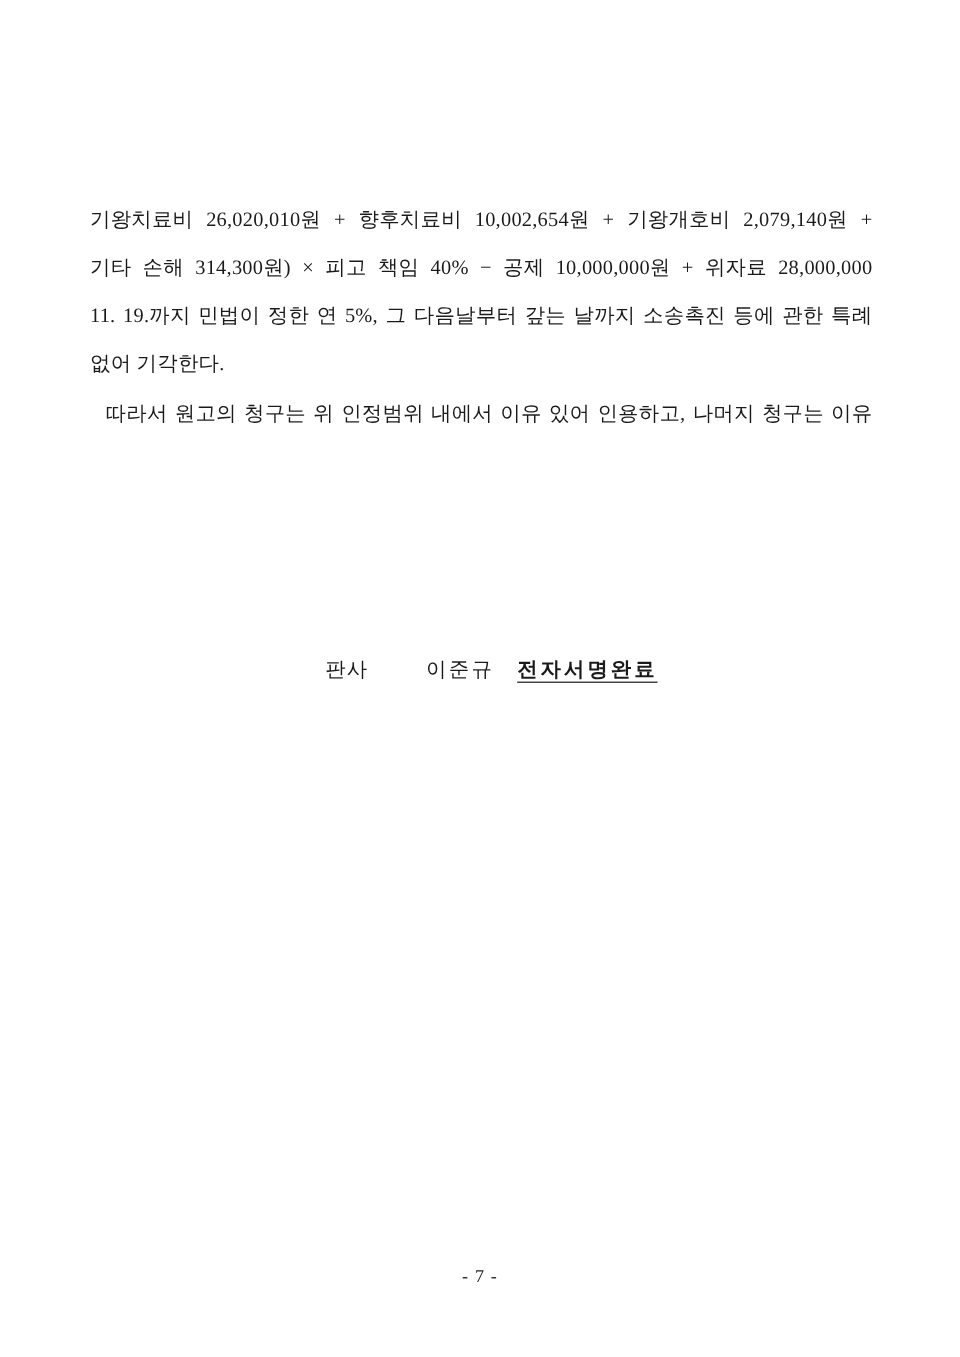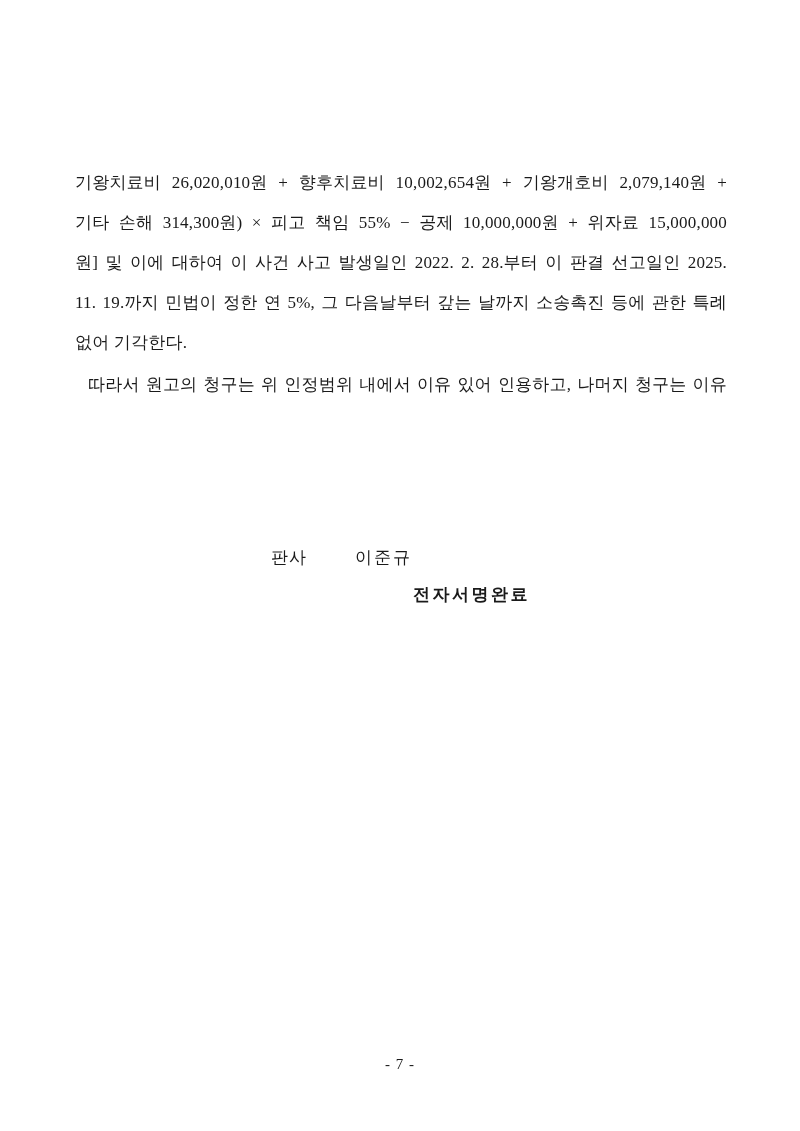--- a/index.html
+++ b/index.html
@@ -53,46 +53,45 @@
     letter-spacing: 1px;
   }
   .sig-name {
     position: absolute;
     left: 280px;
     top: 0;
     letter-spacing: 2px;
   }
   .sig-esign {
     position: absolute;
-    left: 338px;
+    left: 356px;
     top: 0;
     font-weight: bold;
     letter-spacing: 2.5px;
+    text-decoration: underline;
     text-underline-offset: 5px;
-    margin-top: 37px;
   }
   .page-footer {
     position: absolute;
     left: 0;
     top: 1056px;
     width: 100%;
     text-align: center;
     font-size: 15px;
     letter-spacing: 1px;
   }
 </style>
 </head>
 <body>
 
 <div class="page">
 
   <div class="textblock">
     <div class="line">기왕치료비 26,020,010원 + 향후치료비 10,002,654원 + 기왕개호비 2,079,140원 +</div>
-    <div class="line">기타 손해 314,300원) × 피고 책임 55% − 공제 10,000,000원 + 위자료 15,000,000</div>
-    <div class="line">원] 및 이에 대하여 이 사건 사고 발생일인 2022. 2. 28.부터 이 판결 선고일인 2025.</div>
+    <div class="line">기타 손해 314,300원) × 피고 책임 40% − 공제 10,000,000원 + 위자료 28,000,000</div>
     <div class="line">11. 19.까지 민법이 정한 연 5%, 그 다음날부터 갚는 날까지 소송촉진 등에 관한 특례</div>
     <div class="line para-end">없어 기각한다.</div>
     <div class="line indent para-start">따라서 원고의 청구는 위 인정범위 내에서 이유 있어 인용하고, 나머지 청구는 이유</div>
   </div>
 
   <div class="signature-row">
     <span class="sig-role">판사</span>
     <span class="sig-name">이준규</span>
     <span class="sig-esign">전자서명완료</span>
   </div>

